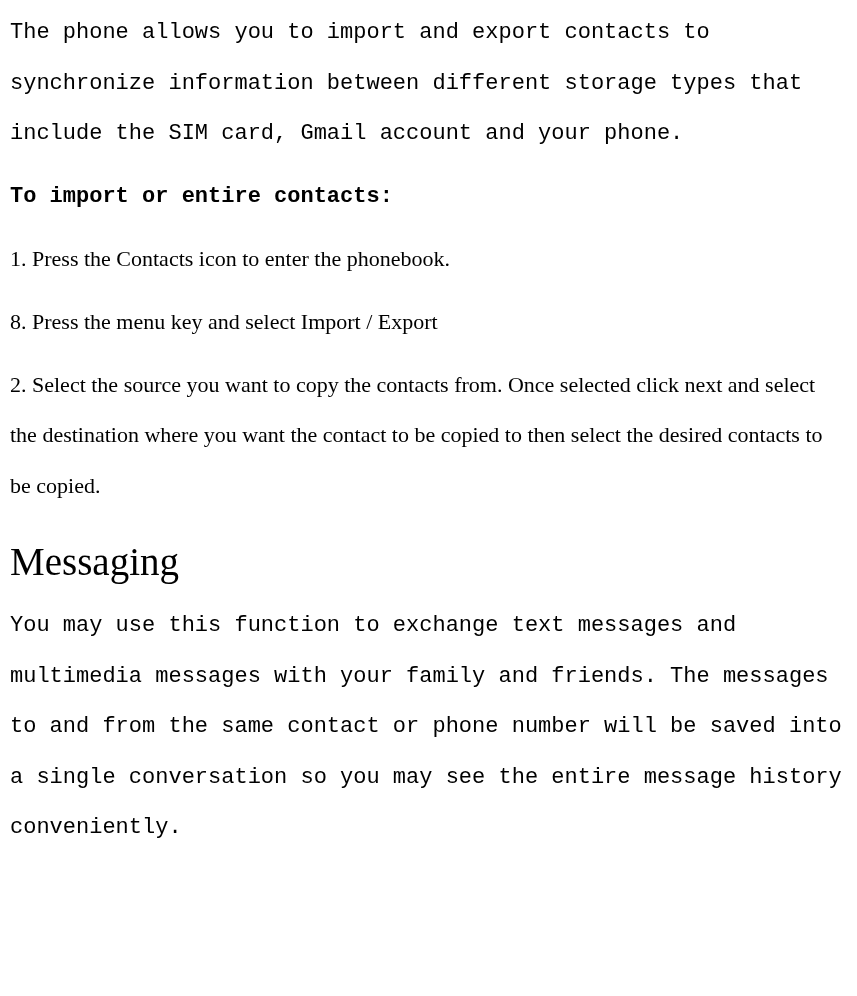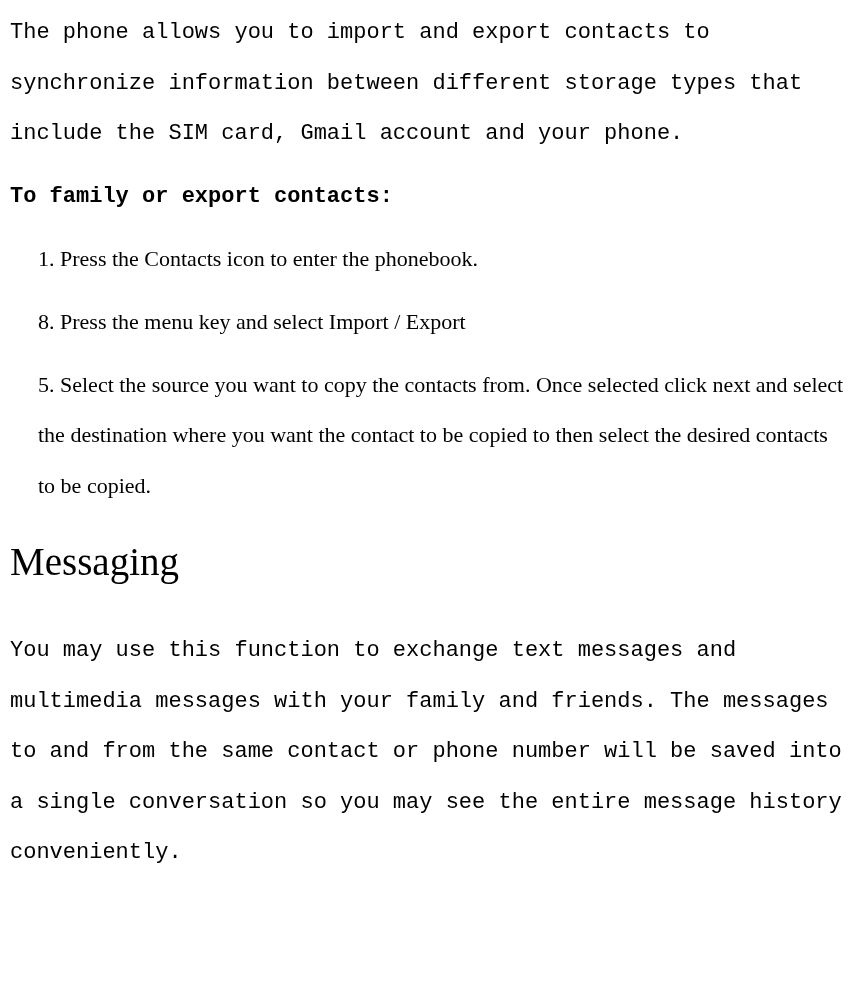--- a/index.html
+++ b/index.html
@@ -20,36 +20,35 @@
       margin-bottom: 12px;
       font-family: Liberation Mono, monospace;
     }
     .bold {
       font-weight: bold;
     }
     .heading {
       font-size: 39px;
       font-weight: normal;
       margin-top: 26px;
-      margin-bottom: 38px;
+      margin-bottom: 13px;
       line-height: 1.3;
     }
     .step {
       margin-bottom: 12px;
-      margin-left: 28px;
     }
   </style>
 </head>
 <body>
 
 <div class="paragraph">The phone allows you to import and export contacts to synchronize information between different storage types that include the SIM card, Gmail account and your phone.</div>
 
-<div class="paragraph bold">To family or export contacts:</div>
+<div class="paragraph bold">To import or entire contacts:</div>
 
 <div class="step">1. Press the Contacts icon to enter the phonebook.</div>
 
 <div class="step">8. Press the menu key and select Import / Export</div>
 
-<div class="step">5. Select the source you want to copy the contacts from. Once selected click next and select the destination where you want the contact to be copied to then select the desired contacts to be copied.</div>
+<div class="step">2. Select the source you want to copy the contacts from. Once selected click next and select the destination where you want the contact to be copied to then select the desired contacts to be copied.</div>
 
 <div class="heading">Messaging</div>
 
 <div class="paragraph">You may use this function to exchange text messages and multimedia messages with your family and friends. The messages to and from the same contact or phone number will be saved into a single conversation so you may see the entire message history conveniently.</div>
 
 </body></html>

